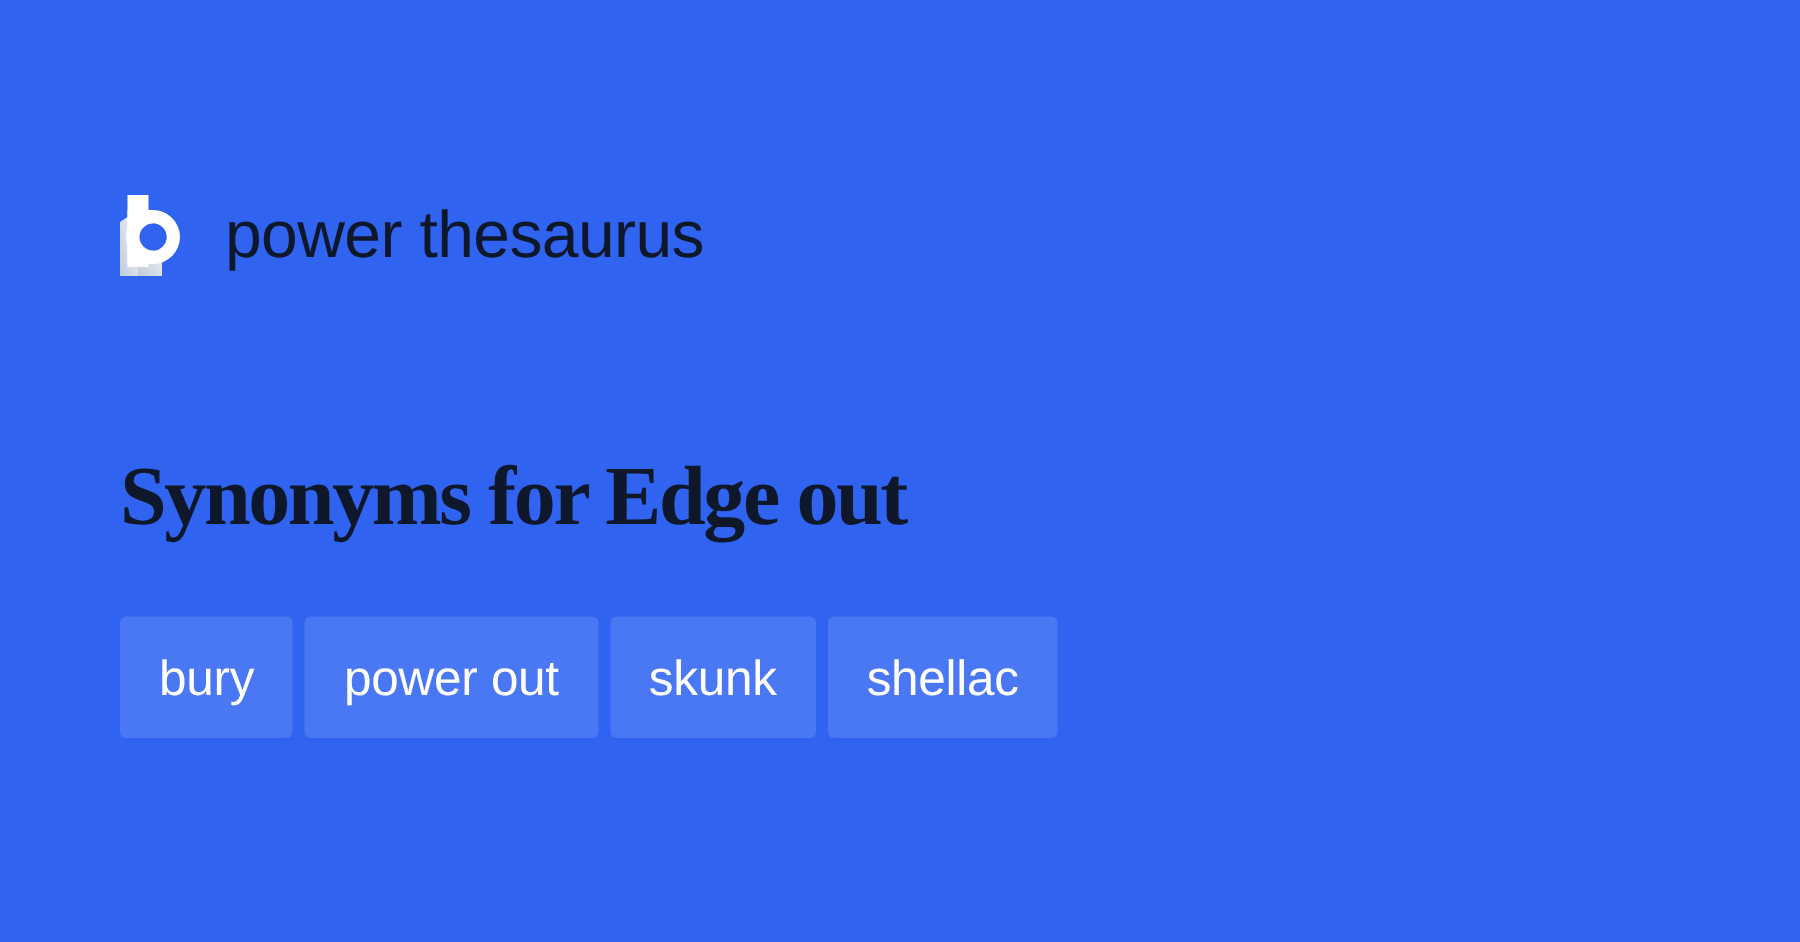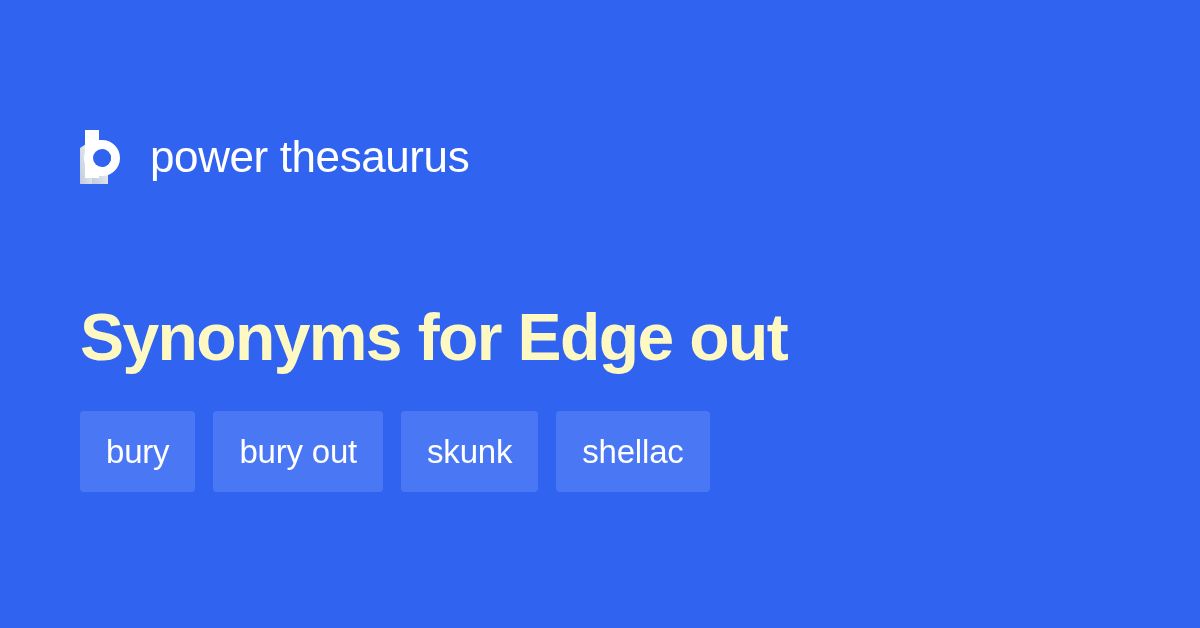--- a/index.html
+++ b/index.html
@@ -36,52 +36,52 @@
 
   .brand-mark {
     width: 46px;
     height: 54px;
     display: block;
     flex: 0 0 auto;
   }
 
   .brand-name {
     margin-left: 24px;
-    color: #ffffff;
+    color: #0f172a;
     font-family: "Liberation Sans", sans-serif;
     font-size: 44px;
     font-weight: 400;
     letter-spacing: -0.4px;
     line-height: 54px;
     white-space: nowrap;
   }
 
   
   .headline {
     position: absolute;
     left: 80px;
     top: 247px;
     width: 1040px;
-    color: #fef9c3;
-    font-family: Liberation Sans, sans-serif;
-    font-size: 66px;
+    color: #0f172a;
+    font-family: Liberation Serif, serif;
+    font-size: 56px;
     font-weight: 700;
     letter-spacing: -1.6px;
     line-height: 92px;
     white-space: nowrap;
   }
 
   
   .chips {
     position: absolute;
     left: 80px;
     top: 411px;
     display: flex;
     align-items: center;
-    gap: 18px;
+    gap: 8px;
   }
 
   .chip {
     height: 81px;
     box-sizing: border-box;
     display: flex;
     align-items: center;
     justify-content: center;
     padding: 0 26px;
     background: #4A77F4;
@@ -121,18 +121,18 @@
       <rect x="5" y="10" width="17" height="36" fill="#FFFFFF"></rect>
       <circle cx="22" cy="28" r="9" fill="#2F63F0"></circle>
     </svg>
     <span class="brand-name">power thesaurus</span>
   </div>
 
   <h1 class="headline">Synonyms for Edge out</h1>
 
   <div class="chips">
     <span class="chip">bury</span>
-    <span class="chip">bury out</span>
+    <span class="chip">power out</span>
     <span class="chip">skunk</span>
     <span class="chip">shellac</span>
   </div>
 
 </div>
 
 </body></html>

